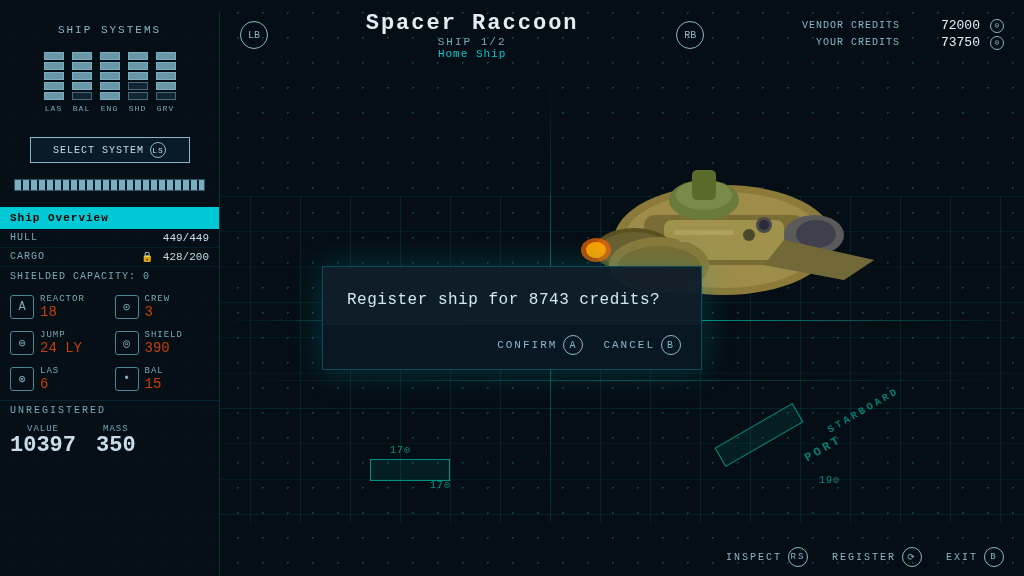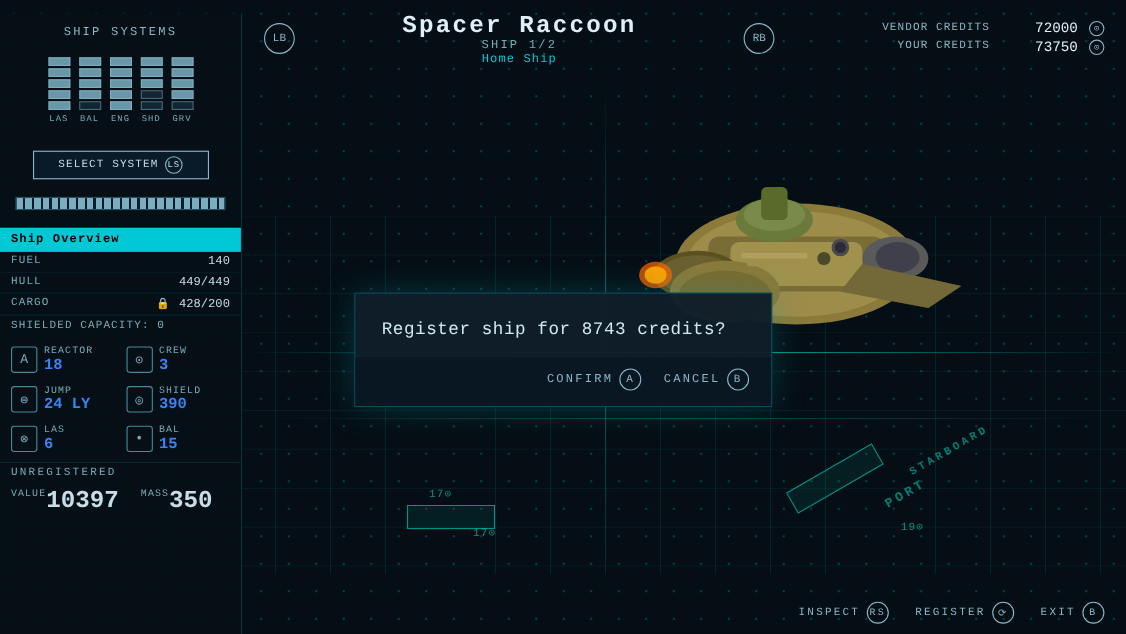--- a/index.html
+++ b/index.html
@@ -210,42 +210,43 @@
 
     .spec-name {
       font-size: 9px;
       color: #7aabb8;
       letter-spacing: 1px;
       text-transform: uppercase;
     }
 
     .spec-val {
       font-size: 14px;
-      color: #3b82f6;
-      font-weight: bold;
+      color: #c2410c;
+      font-weight: normal;
     }
 
     .unregistered-label {
       padding: 4px 10px;
       font-size: 10px;
       color: #7aabb8;
       letter-spacing: 2px;
       text-transform: uppercase;
       border-top: 1px solid rgba(0,100,120,0.3);
     }
 
     .value-mass-row {
       display: flex;
       gap: 20px;
       padding: 4px 10px;
     }
 
     .val-item {
       display: flex;
-      flex-direction: row;
+      flex-direction: column;
+      align-items: center;
     }
 
     .val-label {
       font-size: 9px;
       color: #7aabb8;
       letter-spacing: 1px;
       text-transform: uppercase;
     }
 
     .val-number {
@@ -612,24 +613,20 @@
     <span class="ls-badge">LS</span>
   </div>
 
   <div class="health-bar-container">
     <div class="health-bar-fill" style="width:100%;"></div>
   </div>
 
   <div class="ship-overview-tab">Ship Overview</div>
 
   <div class="stat-row">
-    <span class="stat-label">FUEL</span>
-    <span class="stat-value">140</span>
-  </div>
-  <div class="stat-row">
     <span class="stat-label">HULL</span>
     <span class="stat-value">449/449</span>
   </div>
   <div class="stat-row">
     <span class="stat-label">CARGO</span>
     <span class="stat-value">
       <span class="lock-icon">🔒</span>
       <span>428/200</span>
     </span>
   </div>

